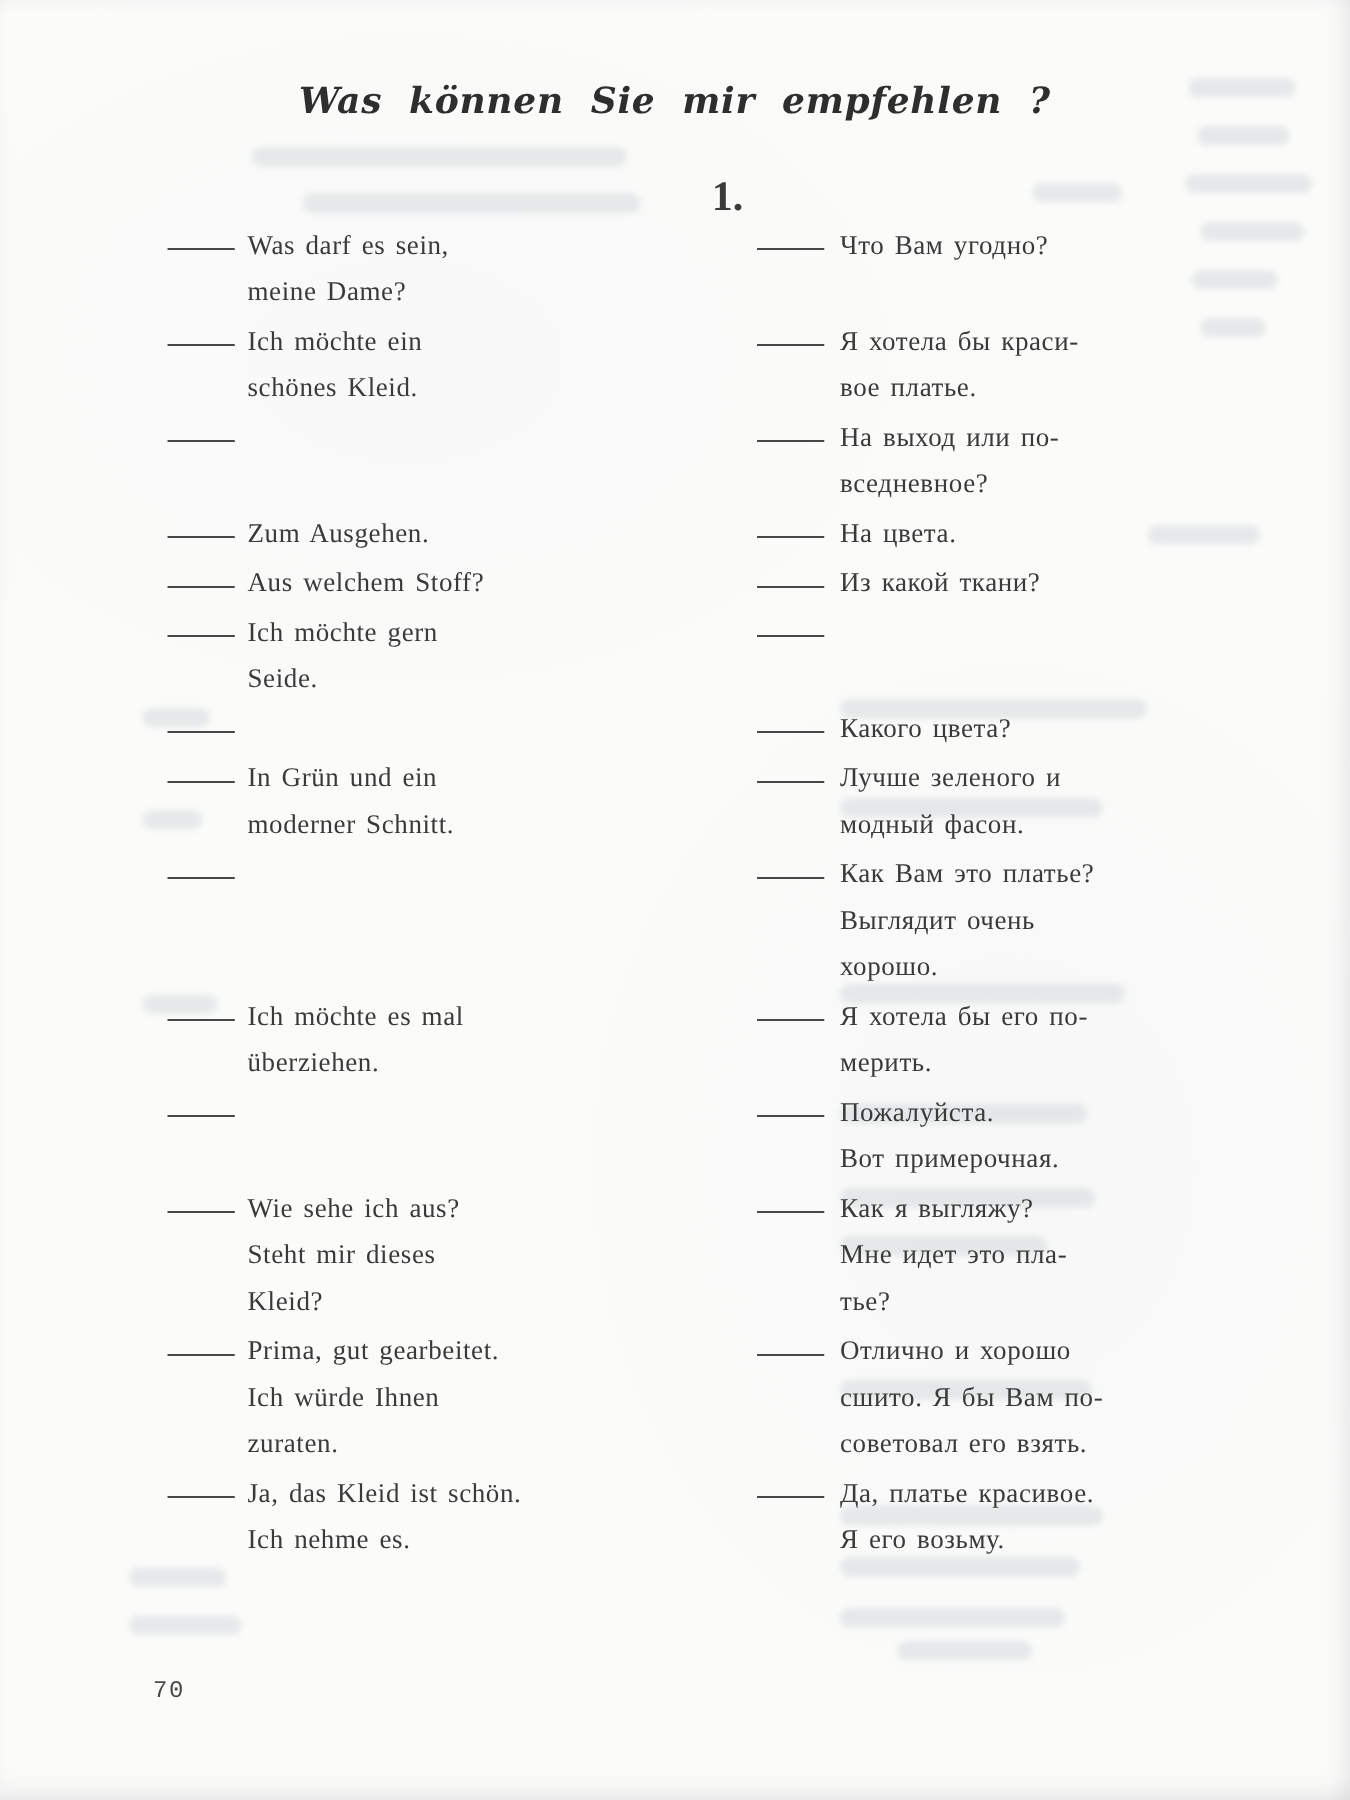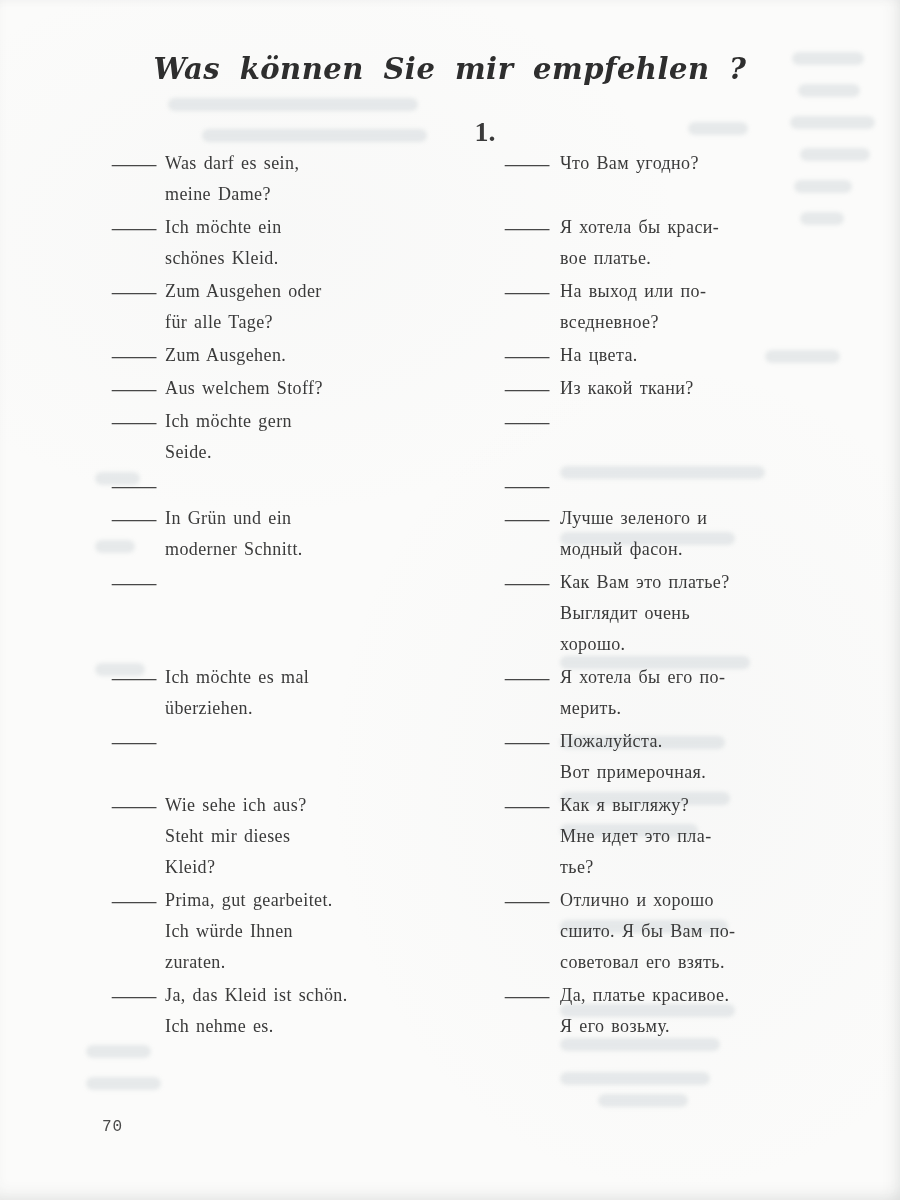--- a/index.html
+++ b/index.html
@@ -17,21 +17,21 @@
       inset 0 6px 14px -10px rgba(60,65,70,0.05);
     overflow:hidden;
     font-family:"Liberation Serif","DejaVu Serif",serif;
     color:var(--ink,#3a3a3a);
   }
   .title{
     position:absolute; top:52px; left:0; width:100%;
     text-align:center;
     font-family:"DejaVu Serif","Liberation Serif",serif;
     font-weight:bold; font-style:italic;
-    font-size:29px; letter-spacing:0.5px; word-spacing:9px;
+    font-size:24px; letter-spacing:0.5px; word-spacing:9px;
     color:#2e2e2e;
   }
   .section-number{
     position:absolute; top:116px; left:0; width:100%;
     padding-left:70px; box-sizing:border-box;
     text-align:center;
     font-weight:bold; font-size:28px; color:#3a3a3a;
   }
   #dialogue{
     position:absolute; top:148px; left:112px; right:22px;
@@ -124,22 +124,20 @@
     <div class="cell ru">
       <span class="dash">—</span>
       <div class="txt">Я хотела бы краси-
 вое платье.</div>
     </div>
   </div>
 
   <div class="row">
     <div class="cell de">
       <span class="dash">—</span>
-      <div class="txt">Zum Ausgehen oder
-für alle Tage?</div>
     </div>
     <div class="cell ru">
       <span class="dash">—</span>
       <div class="txt">На выход или по-
 вседневное?</div>
     </div>
   </div>
 
   <div class="row">
     <div class="cell de">
@@ -173,20 +171,21 @@
       <span class="dash">—</span>
     </div>
   </div>
 
   <div class="row">
     <div class="cell de">
       <span class="dash">—</span>
     </div>
     <div class="cell ru">
       <span class="dash">—</span>
+      <div class="txt">Какого цвета?</div>
     </div>
   </div>
 
   <div class="row">
     <div class="cell de">
       <span class="dash">—</span>
       <div class="txt">In Grün und ein
 moderner Schnitt.</div>
     </div>
     <div class="cell ru">

